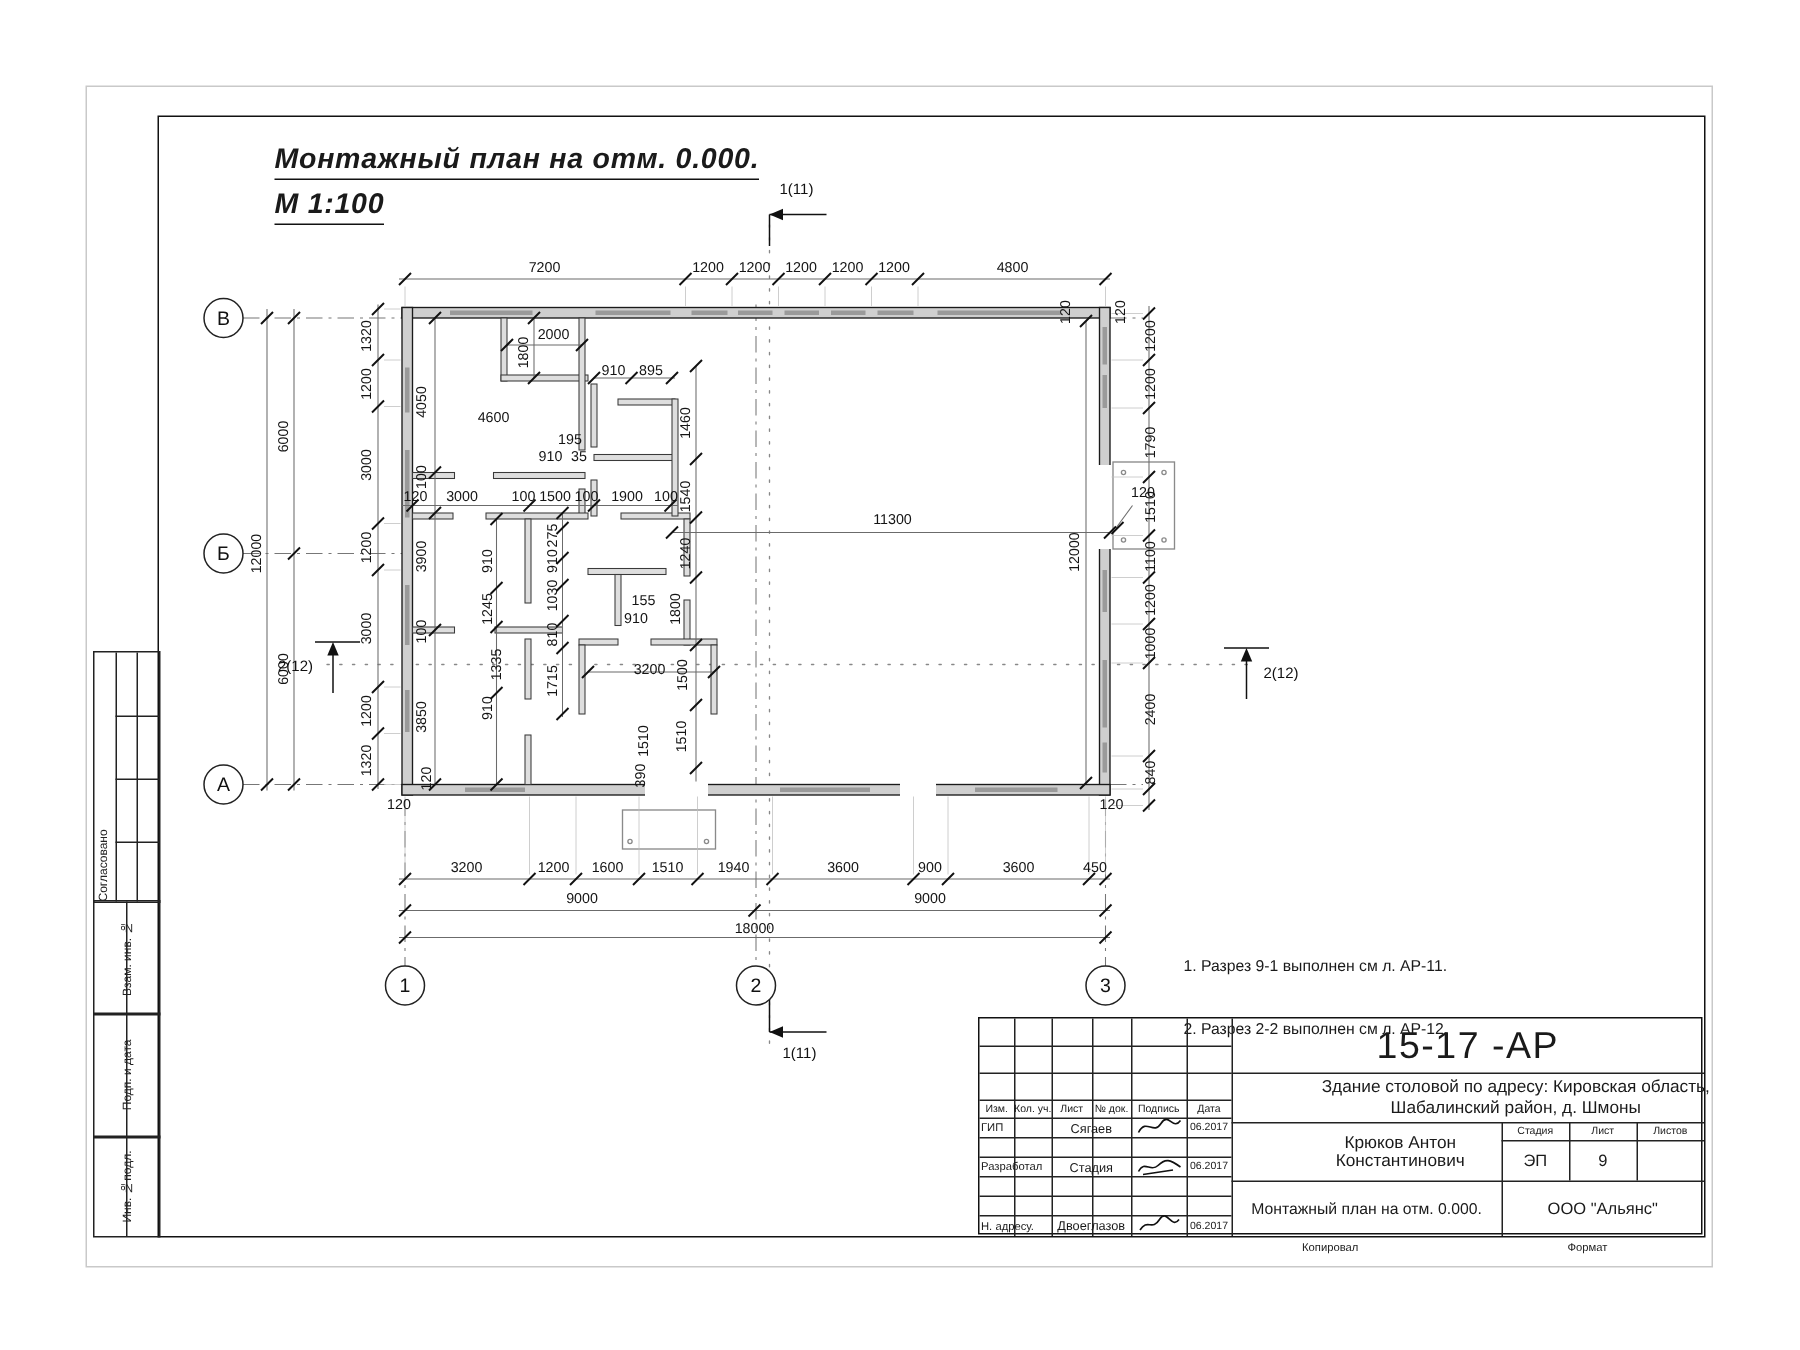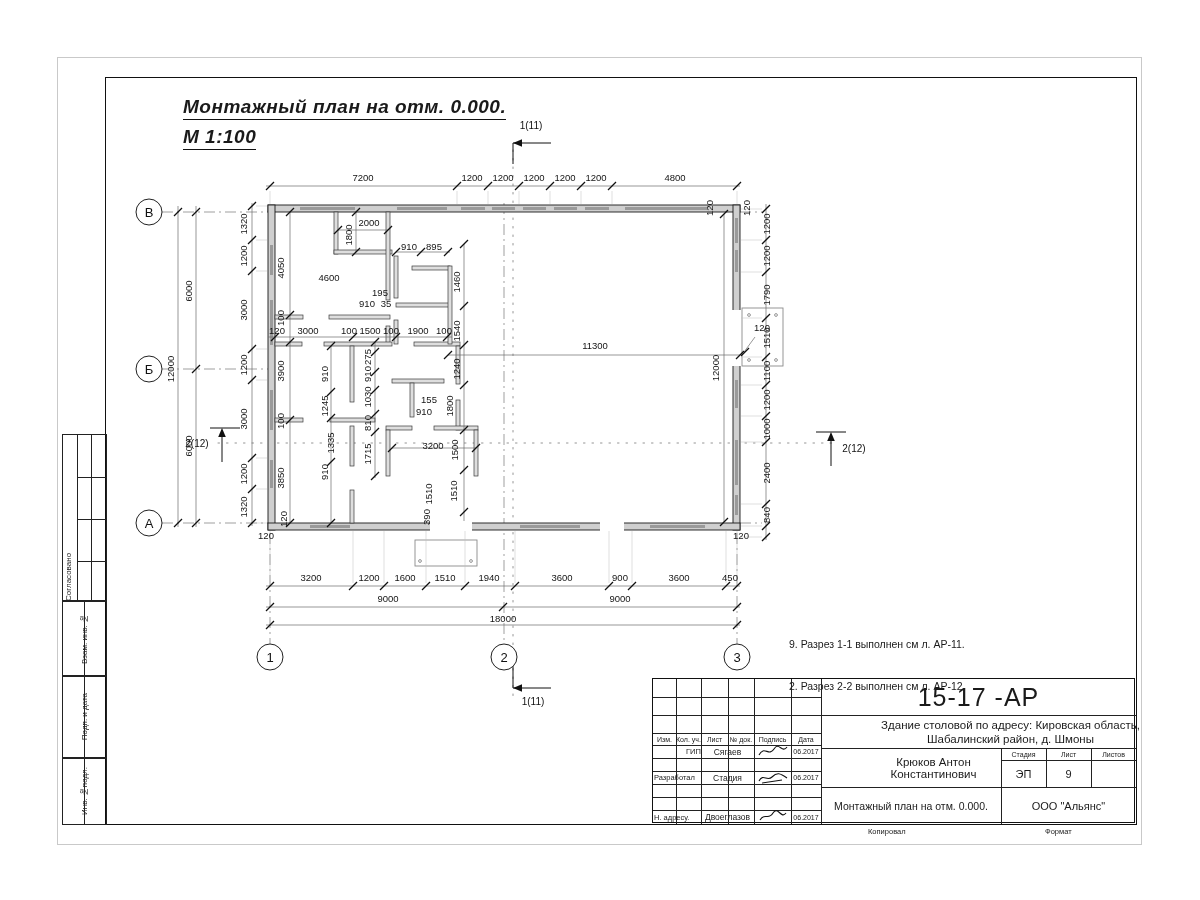--- a/index.html
+++ b/index.html
@@ -57,21 +57,21 @@
 <div id="sheet">
   <div class="sheet-edge"></div>
   <div class="frame"></div>
 
   <div class="heading">
     <span class="u">Монтажный план на отм. 0.000.</span><br>
     <span class="u l2">М 1:100</span>
   </div>
 
   <div class="notes">
-    <div>9. Разрез 1-1 выполнен см л. АР-11.</div>
+    <div>1. Разрез 9-1 выполнен см л. АР-11.</div>
     <div>2. Разрез 2-2 выполнен см л. АР-12.</div>
   </div>
 
   <svg class="plan" width="1200" height="900" viewBox="0 0 1200 900">
 
     <g>
       <line class="axisline" x1="162" y1="212" x2="268" y2="212"></line>
       <line class="axisline" x1="162" y1="369" x2="268" y2="369"></line>
       <line class="axisline" x1="162" y1="523" x2="268" y2="523"></line>
       <line class="axisline" x1="740" y1="212" x2="762" y2="212"></line>
@@ -483,21 +483,21 @@
     <div class="mdiv" style="left:0;top:118px;width:168px;height:1px;"></div>
     <div class="mdiv" style="left:0;top:131px;width:168px;height:1px;"></div>
 
     <div class="cell nb small" style="left:0;top:54px;width:23px;height:12px;">Изм.</div>
     <div class="cell nb small" style="left:23px;top:54px;width:25px;height:12px;">Кол. уч.</div>
     <div class="cell nb small" style="left:48px;top:54px;width:27px;height:12px;">Лист</div>
     <div class="cell nb small" style="left:75px;top:54px;width:26px;height:12px;">№ док.</div>
     <div class="cell nb small" style="left:101px;top:54px;width:37px;height:12px;">Подпись</div>
     <div class="cell nb small" style="left:138px;top:54px;width:30px;height:12px;">Дата</div>
 
-    <div class="cell nb" style="left:1px;top:66px;width:22px;height:13px;justify-content:flex-start;font-size:7.5px;margin-left:32px;">ГИП</div>
+    <div class="cell nb" style="left:1px;top:66px;width:22px;height:13px;justify-content:flex-start;font-size:7.5px;">ГИП</div>
     <div class="cell nb" style="left:48px;top:66px;width:53px;height:13px;font-size:8.5px;">Сягаев</div>
     <div class="cell nb small" style="left:138px;top:66px;width:30px;height:13px;">06.2017</div>
     <div class="cell nb" style="left:1px;top:92px;width:46px;height:13px;justify-content:flex-start;font-size:7.5px;">Разработал</div>
     <div class="cell nb" style="left:48px;top:92px;width:53px;height:13px;font-size:8.5px;">Стадия</div>
     <div class="cell nb small" style="left:138px;top:92px;width:30px;height:13px;">06.2017</div>
     <div class="cell nb" style="left:1px;top:131px;width:46px;height:14px;justify-content:flex-start;font-size:7.5px;">Н. адресу.</div>
     <div class="cell nb" style="left:48px;top:131px;width:53px;height:14px;font-size:8.5px;">Двоеглазов</div>
     <div class="cell nb small" style="left:138px;top:131px;width:30px;height:14px;">06.2017</div>
 
     <svg class="sig" style="left:103px;top:63px;" width="34" height="18">

